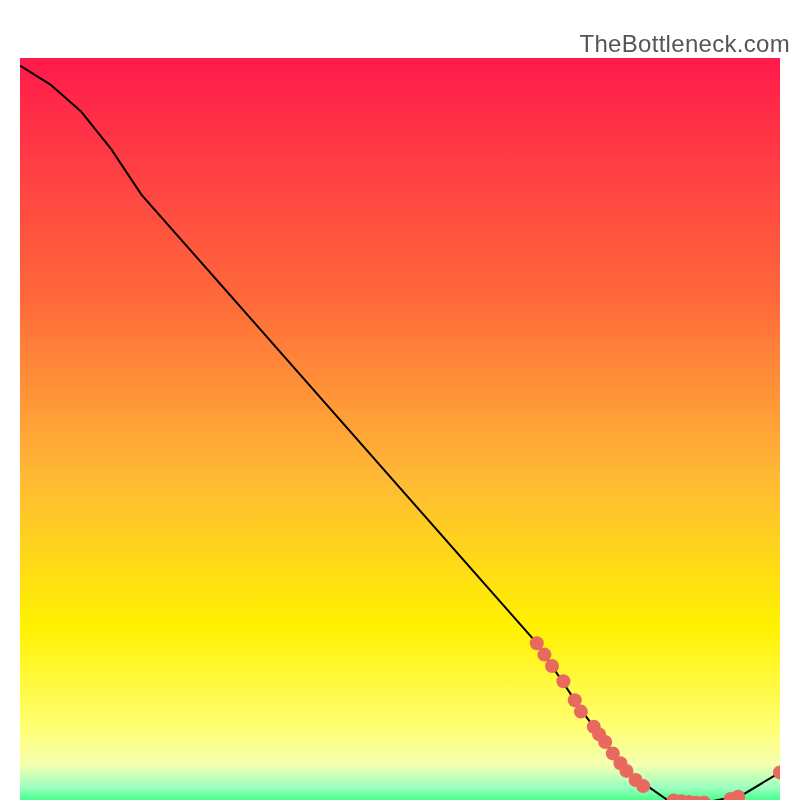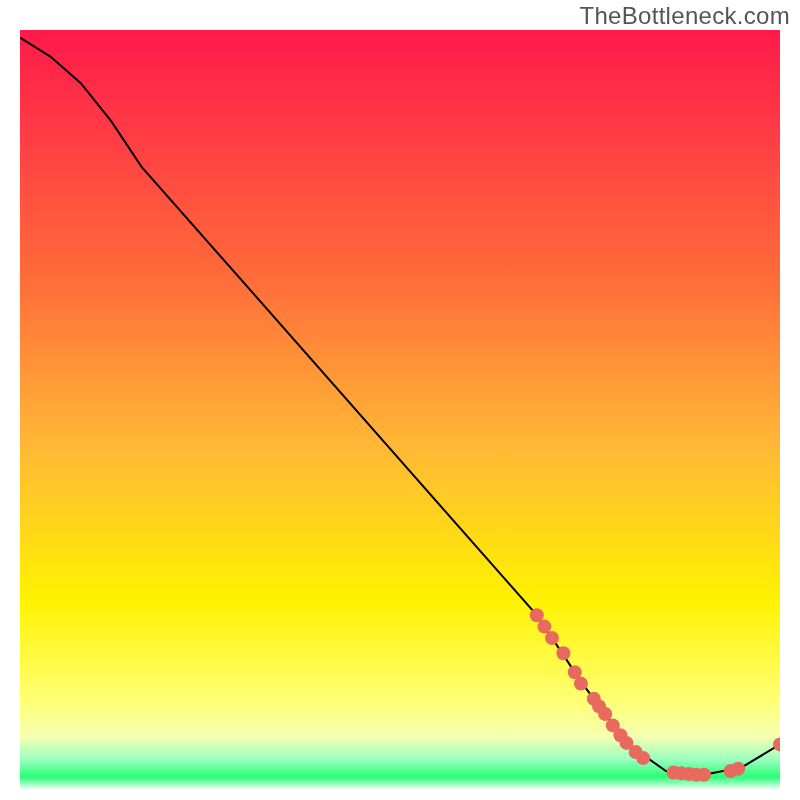--- a/index.html
+++ b/index.html
@@ -8,20 +8,21 @@
     width: 800px;
     height: 800px;
     overflow: hidden;
     background: #fff;
     font-family: Arial, Helvetica, sans-serif;
   }
   .container {
     position: relative;
     width: 800px;
     height: 712px;
+    margin-top: 28px;
   }
   .watermark {
     position: absolute;
     top: 2px;
     right: 10px;
     font-size: 24px;
     font-weight: 500;
     color: #555557;
     letter-spacing: 0.3px;
     z-index: 20;

